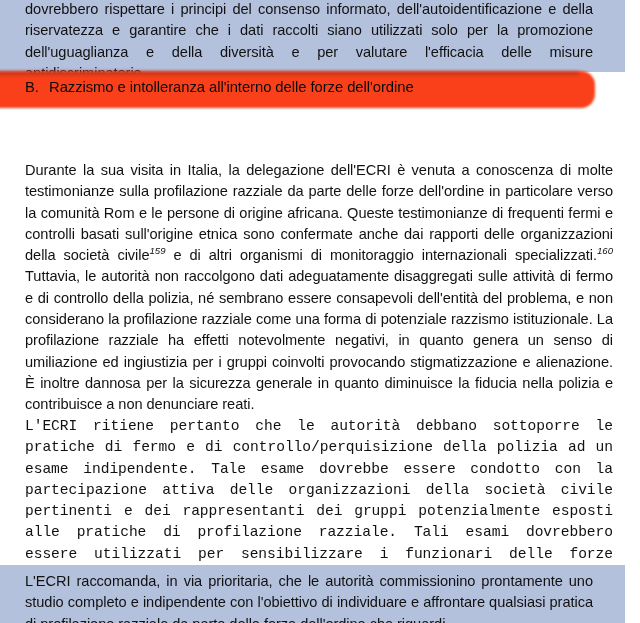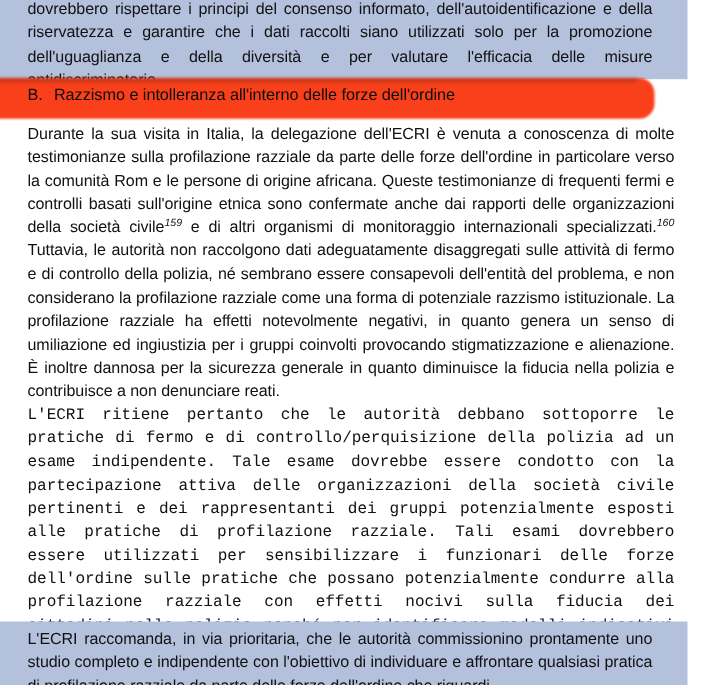--- a/index.html
+++ b/index.html
@@ -101,20 +101,21 @@
   .heading-letter {
     display: inline-block;
     width: 24px;
   }
 
   
   .body-para {
     position: absolute;
     left: 25px;
     width: 588px;
+    margin-top: 48px;
   }
   #para-1 { top: 112px; }
   #para-2 { top: 368px; font-family: Liberation Mono, monospace; }
 
   sup.fn {
     font-size: 9.6px;
     font-style: italic;
     vertical-align: super;
     line-height: 0;
     letter-spacing: 0;

